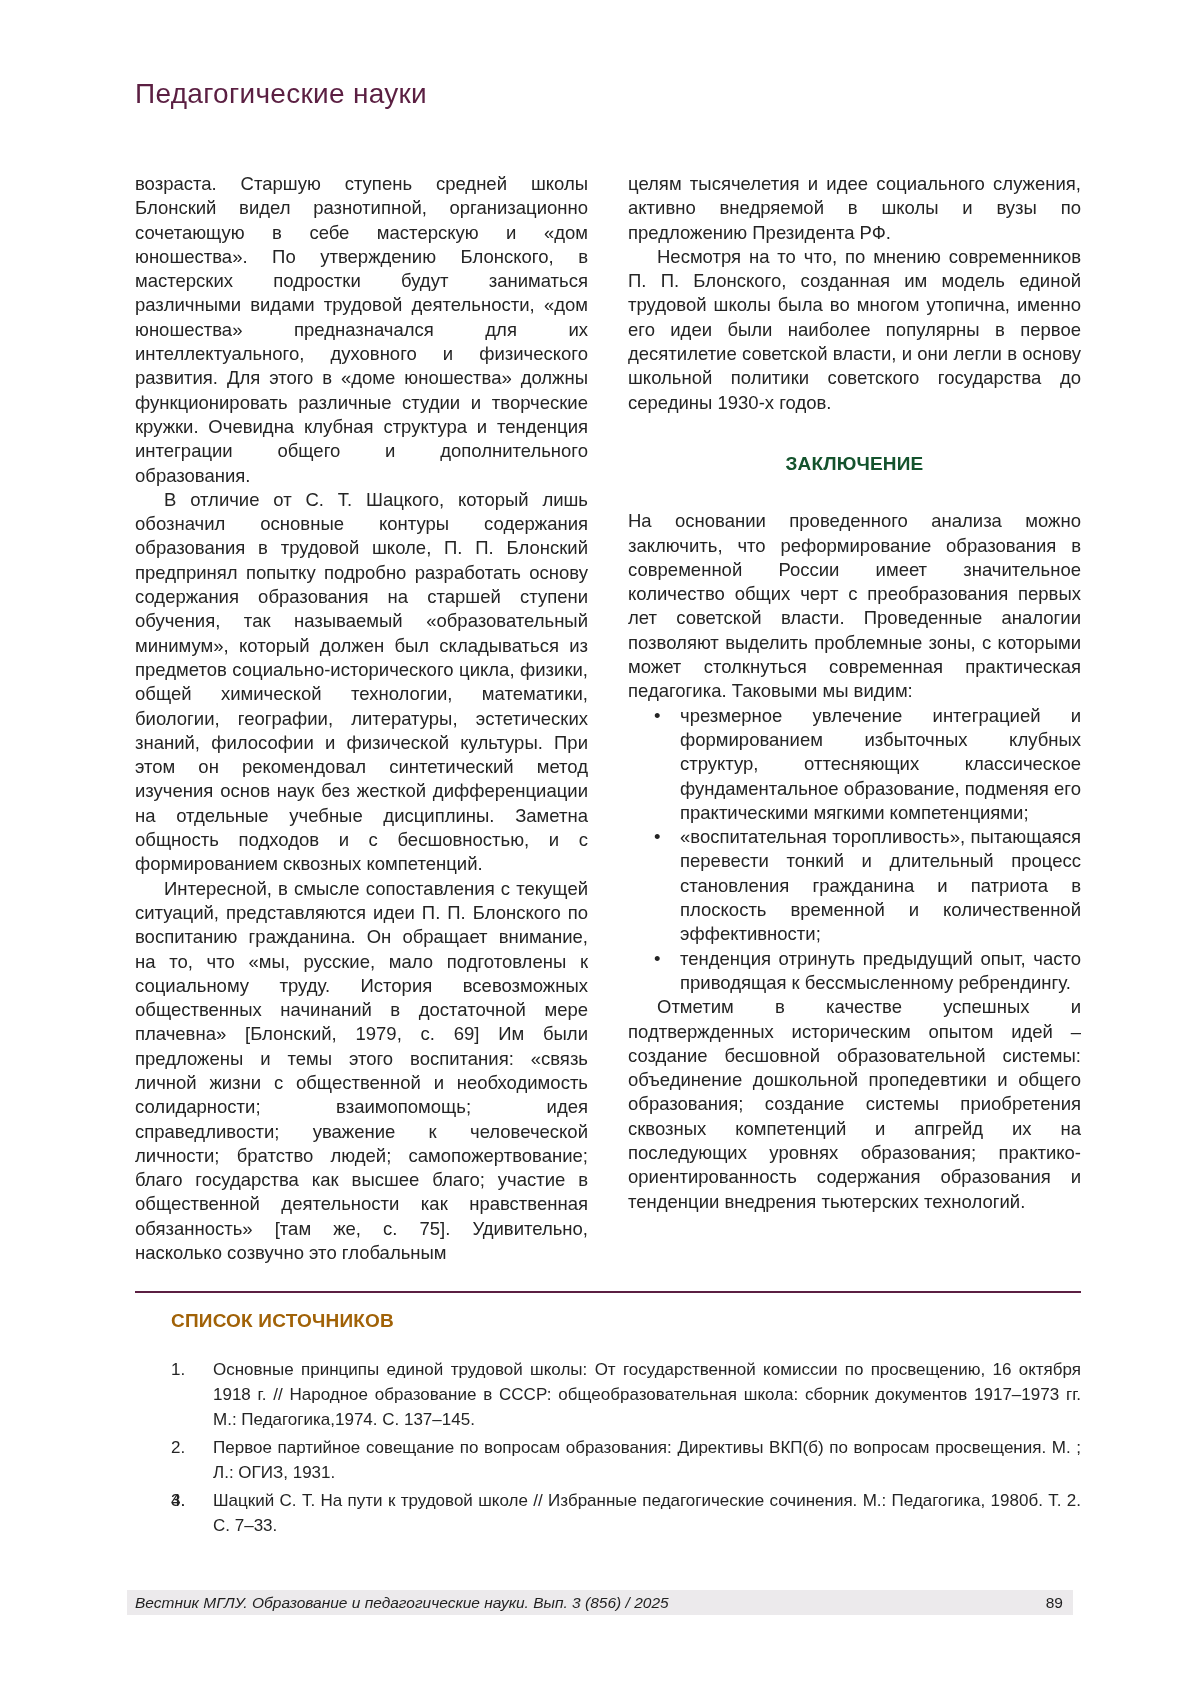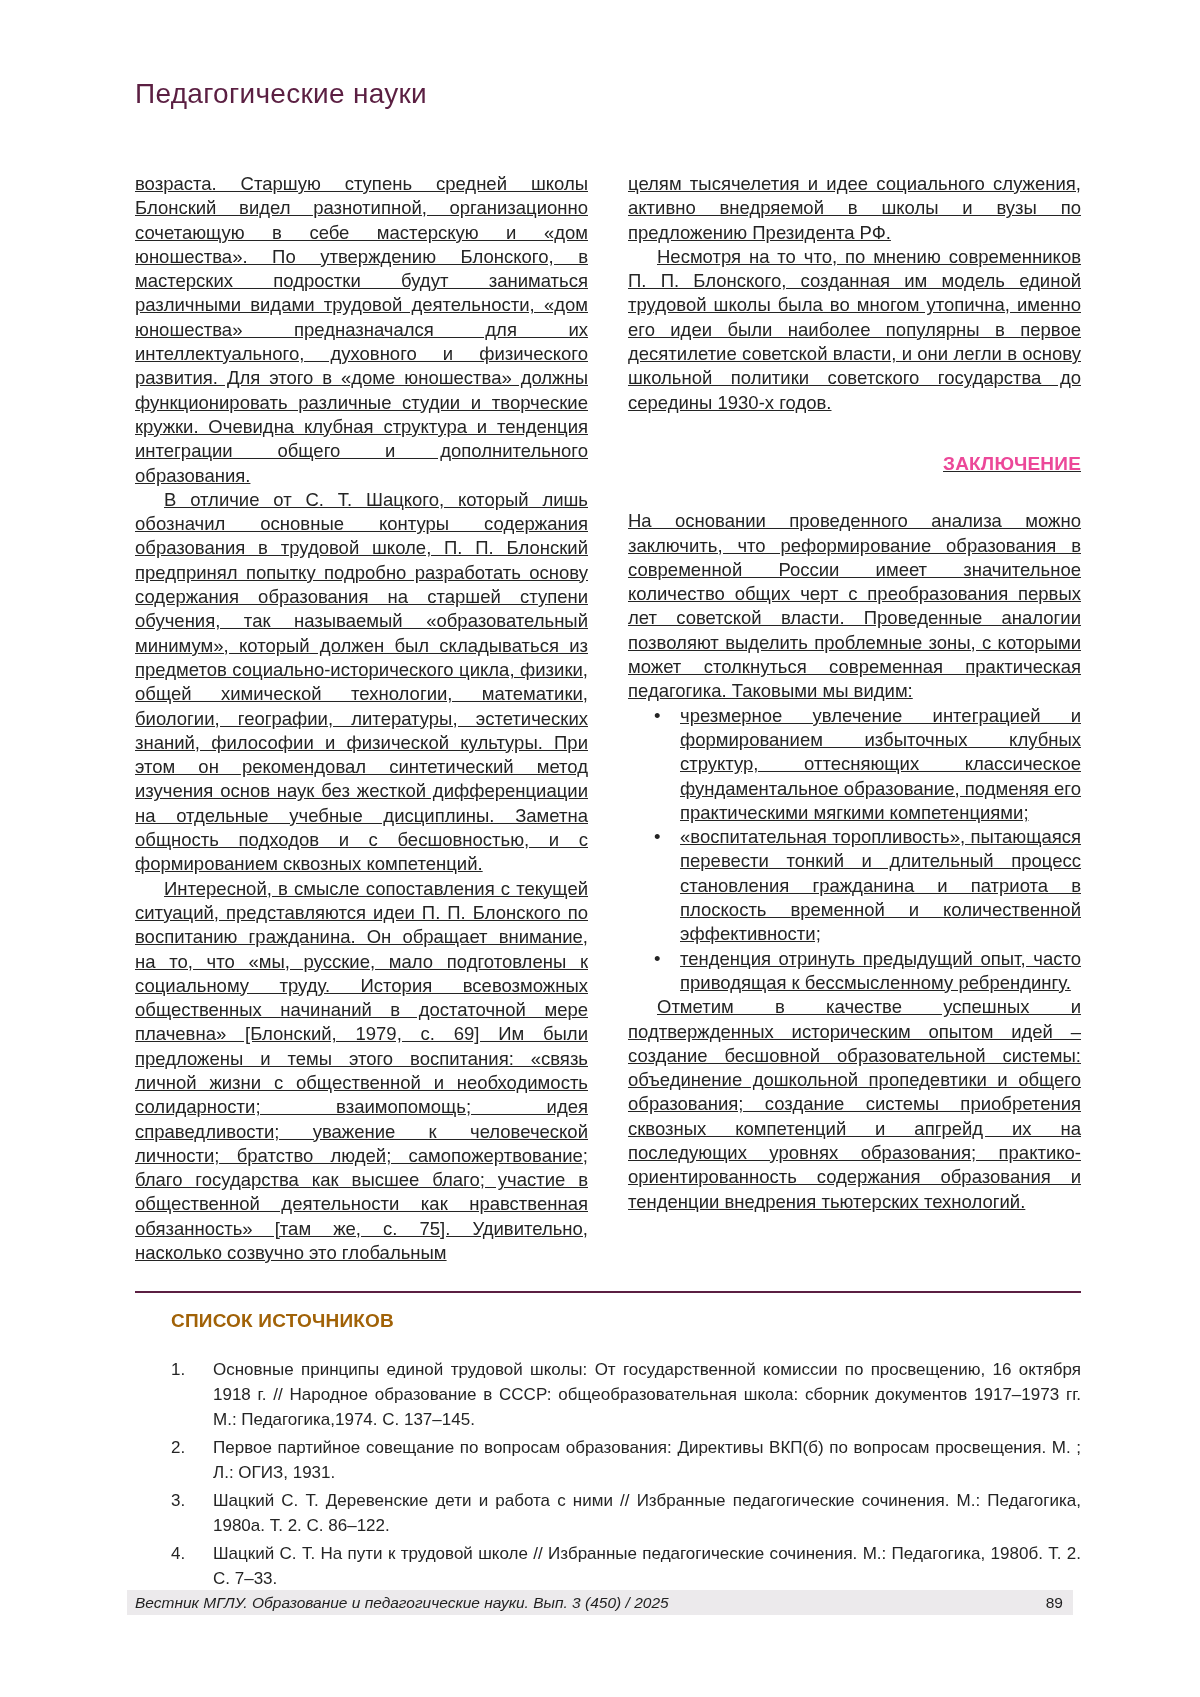--- a/index.html
+++ b/index.html
@@ -20,37 +20,36 @@
     margin-top: 78px;
     font-size: 28px;
     font-weight: 400;
     color: #5b1f42;
     letter-spacing: 0.3px;
   }
   .columns {
     display: flex;
     gap: 40px;
     margin-top: 62px;
-    text-decoration: underline;
   }
   .col {
     width: 453px;
     font-size: 18.5px;
     line-height: 24.3px;
     text-align: justify;
   }
   .col p { margin: 0; }
   .col p.indent { text-indent: 29px; }
   .conclusion-heading {
-    color: #ec4899;
+    color: #14532d;
     font-size: 19px;
     font-weight: 700;
     letter-spacing: 0.2px;
     margin: 37px 0 33px 0;
-    text-align: right;
+    text-align: center;
   }
   ul.bullet-list { list-style: none; margin: 0; padding: 0; }
   ul.bullet-list li {
     position: relative;
     padding-left: 52px;
     text-align: justify;
   }
   ul.bullet-list .bullet-glyph {
     position: absolute;
     left: 26px; top: 0;
@@ -146,26 +145,25 @@
     <div class="reference-item">
       <span class="reference-number">1.</span>
       <span>Основные принципы единой трудовой школы: От государственной комиссии по просвещению, 16 октября 1918 г. // Народное образование в СССР: общеобразовательная школа: сборник документов 1917–1973 гг. М.: Педагогика,1974. С. 137–145.</span>
     </div>
     <div class="reference-item">
       <span class="reference-number">2.</span>
       <span>Первое партийное совещание по вопросам образования: Директивы ВКП(б) по вопросам просвещения. М. ; Л.: ОГИЗ, 1931.</span>
     </div>
     <div class="reference-item">
       <span class="reference-number">3.</span>
-      <span>Шацкий С. Т. Деревенские дети и работа с ними // Избранные педагогические сочинения. М.: Педагогика, 1980а. Т. 2. С. 86–122.</span>
     </div>
     <div class="reference-item">
       <span class="reference-number">4.</span>
       <span>Шацкий С. Т. На пути к трудовой школе // Избранные педагогические сочинения. М.: Педагогика, 1980б. Т. 2. С. 7–33.</span>
     </div>
   </div>
 
 </div>
 
 <div class="page-footer">
-  <span class="footer-journal-info">Вестник МГЛУ. Образование и педагогические науки. Вып. 3 (450) / 2025</span>
+  <span class="footer-journal-info">Вестник МГЛУ. Образование и педагогические науки. Вып. 3 (856) / 2025</span>
   <span class="footer-page-number">89</span>
 </div>
 
 </body></html>

